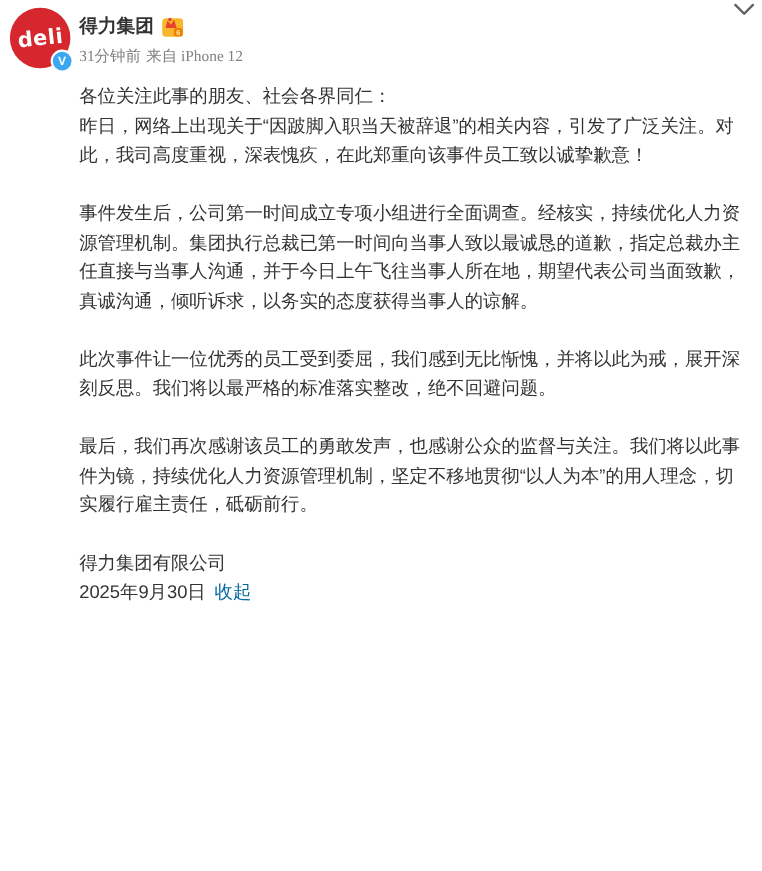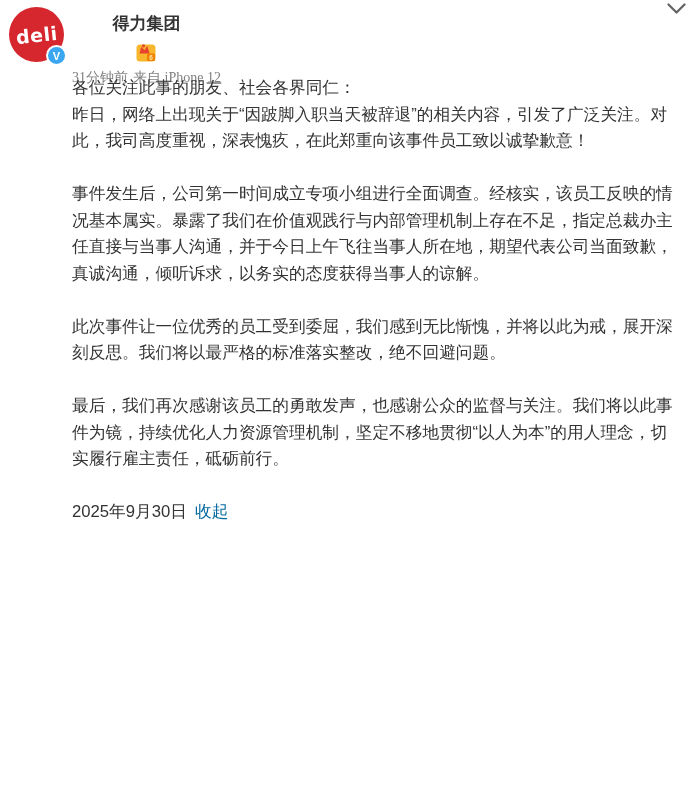--- a/index.html
+++ b/index.html
@@ -60,21 +60,20 @@
   }
   .header {
     position: absolute;
     left: 72px;
     top: 12px;
   }
   .username-row {
     display: flex;
     align-items: center;
     gap: 7px;
-    flex-direction: column;
   }
   .username {
     font-size: 17px;
     font-weight: bold;
     color: #333333;
     cursor: pointer;
   }
   .vip {
     width: 20px;
     height: 20px;
@@ -158,24 +157,25 @@
     </div>
   </div>
 
   <svg class="chevron" viewBox="0 0 19 12" aria-hidden="true">
     <polyline points="1.5,1.5 9.5,9.5 17.5,1.5" fill="none" stroke="#616161" stroke-width="2.2" stroke-linecap="round" stroke-linejoin="round"></polyline>
   </svg>
 
   <div class="content">
     <p>各位关注此事的朋友、社会各界同仁：
 昨日，网络上出现关于“因跛脚入职当天被辞退”的相关内容，引发了广泛关注。对此，我司高度重视，深表愧疚，在此郑重向该事件员工致以诚挚歉意！</p>
-    <p>事件发生后，公司第一时间成立专项小组进行全面调查。经核实，该员工反映的情况基本属实。暴露了我们在价值观践行与内部管理机制上存在不足，指定总裁办主任直接与当事人沟通，并于今日上午飞往当事人所在地，期望代表公司当面致歉，真诚沟通，倾听诉求，以务实的态度获得当事人的谅解。</p>
+    <p>事件发生后，公司第一时间成立专项小组进行全面调查。经核实，持续优化人力资源管理机制。集团执行总裁已第一时间向当事人致以最诚恳的道歉，指定总裁办主任直接与当事人沟通，并于今日上午飞往当事人所在地，期望代表公司当面致歉，真诚沟通，倾听诉求，以务实的态度获得当事人的谅解。</p>
     <p>此次事件让一位优秀的员工受到委屈，我们感到无比惭愧，并将以此为戒，展开深刻反思。我们将以最严格的标准落实整改，绝不回避问题。</p>
     <p>最后，我们再次感谢该员工的勇敢发声，也感谢公众的监督与关注。我们将以此事件为镜，持续优化人力资源管理机制，坚定不移地贯彻“以人为本”的用人理念，切实履行雇主责任，砥砺前行。</p>
     <div class="signature-block">
+      <div>得力集团有限公司</div>
       <div class="date-row">
         <span>2025年9月30日</span>
         <a class="collapse">收起</a>
       </div>
     </div>
   </div>
 
 </div>
 
 </body></html>

